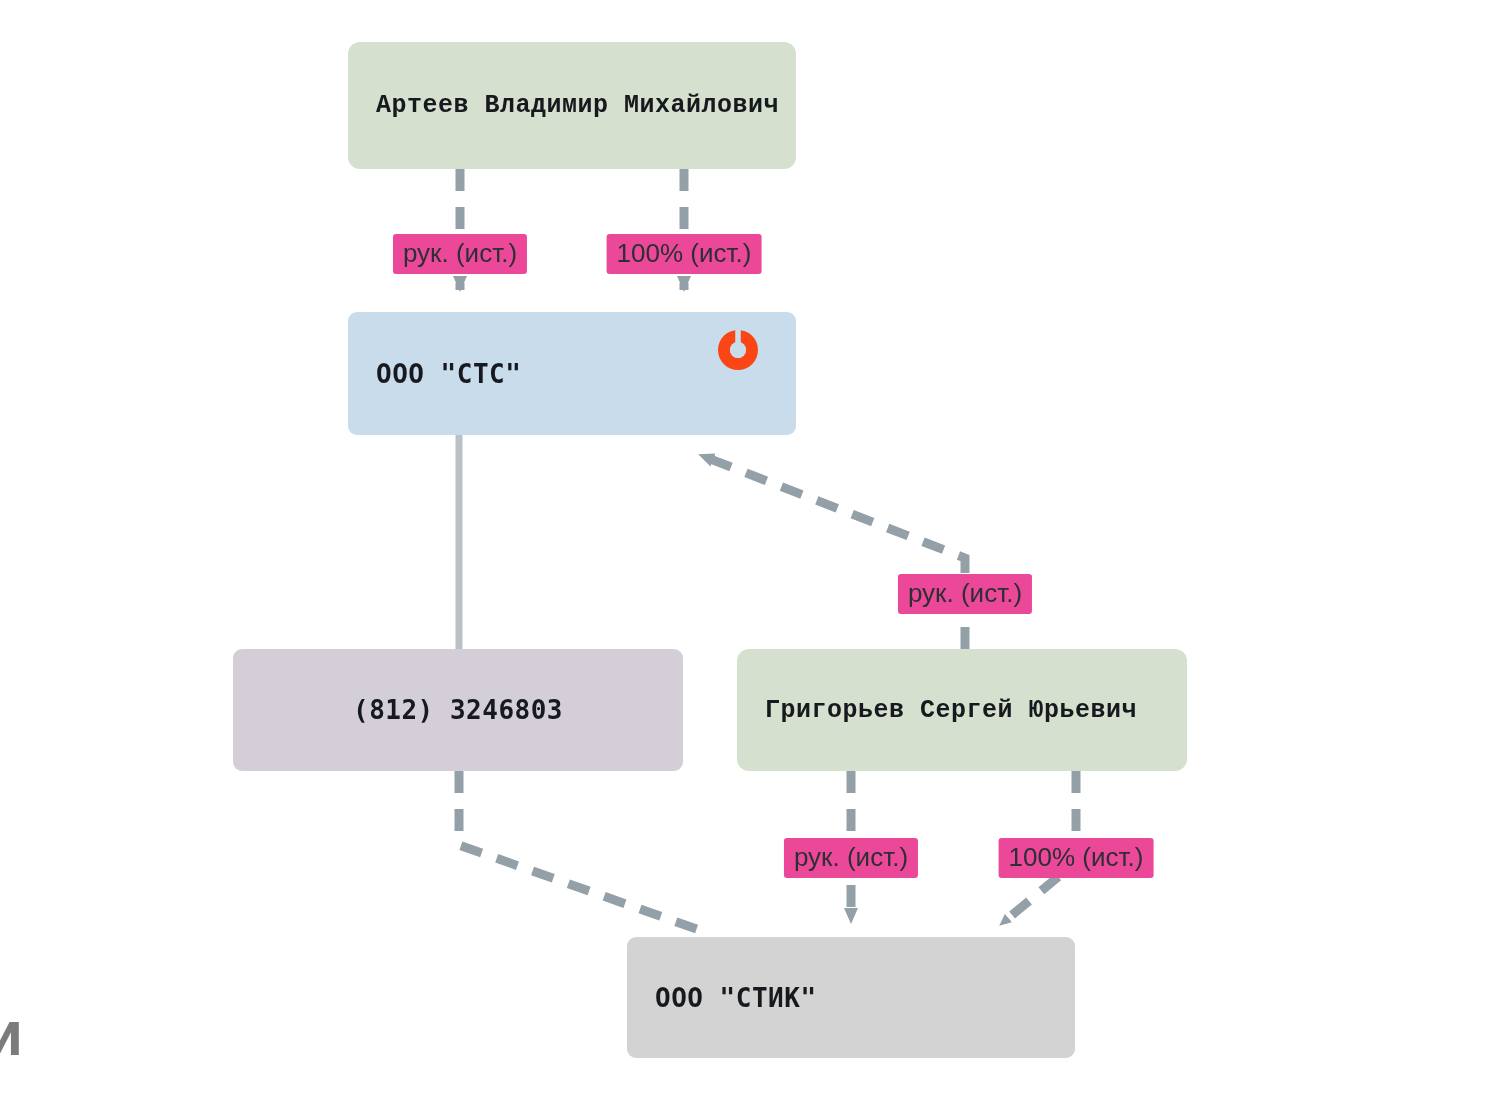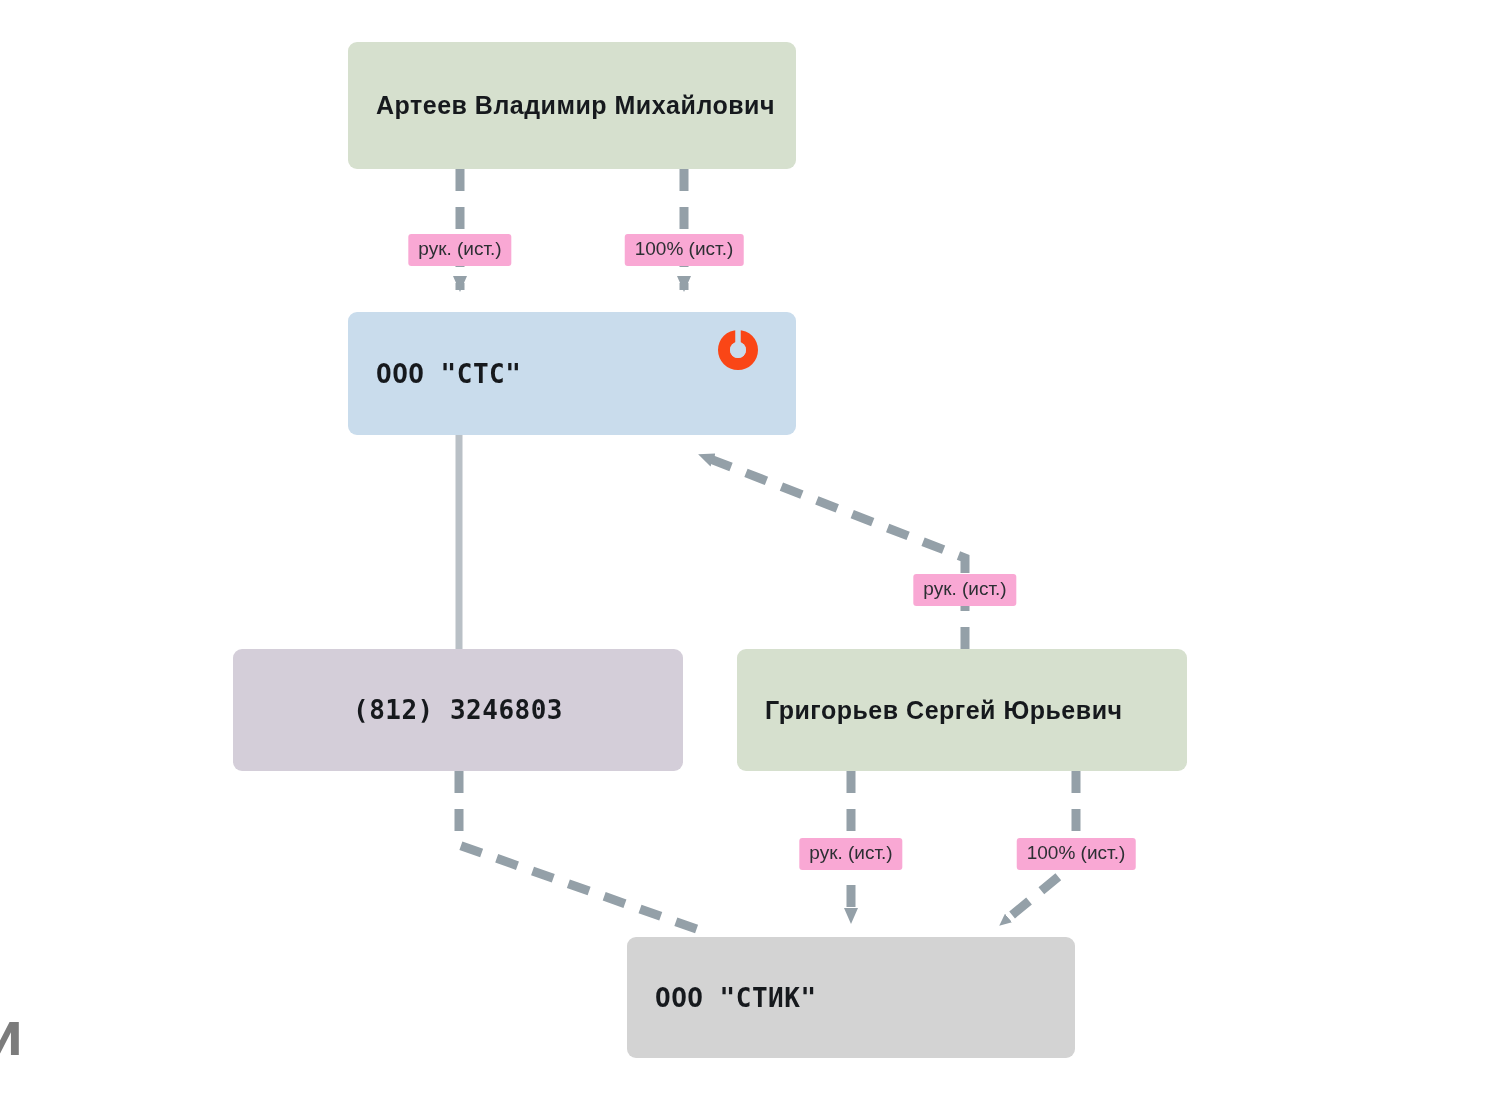--- a/index.html
+++ b/index.html
@@ -33,22 +33,23 @@
     color: #16191d;
     font-weight: bold;
     letter-spacing: 0.5px;
   }
   .node-label {
     display: block;
     white-space: nowrap;
   }
   .node.person {
     background: #d6e0ce;
-    font-family: Liberation Sans, sans-serif;
+    font-family: Liberation Mono, monospace;
     font-size: 25px;
+    border-radius: 12px;
   }
   .node.company {
     background: #c9dcec;
     font-family: "DejaVu Sans Mono", monospace;
     font-size: 26px;
   }
   .node.company-grey {
     background: #d3d3d3;
     font-family: "DejaVu Sans Mono", monospace;
     font-size: 26px;
@@ -70,24 +71,24 @@
   }
   .brand-icon {
     position: absolute;
     right: 36px;
     top: 16px;
     width: 44px;
     height: 44px;
   }
   .edge-label {
     position: absolute;
-    background: #f9a8d4;
+    background: #ec4899;
     color: #2c2f33;
     font-family: "Liberation Sans", sans-serif;
-    font-size: 19px;
+    font-size: 26px;
     padding: 5px 10px 6px 10px;
     border-radius: 3px;
     white-space: nowrap;
     transform: translateX(-50%);
     line-height: 1.1;
   }
   .cut-glyph {
     position: absolute;
     left: -14px;
     top: 1018px;

